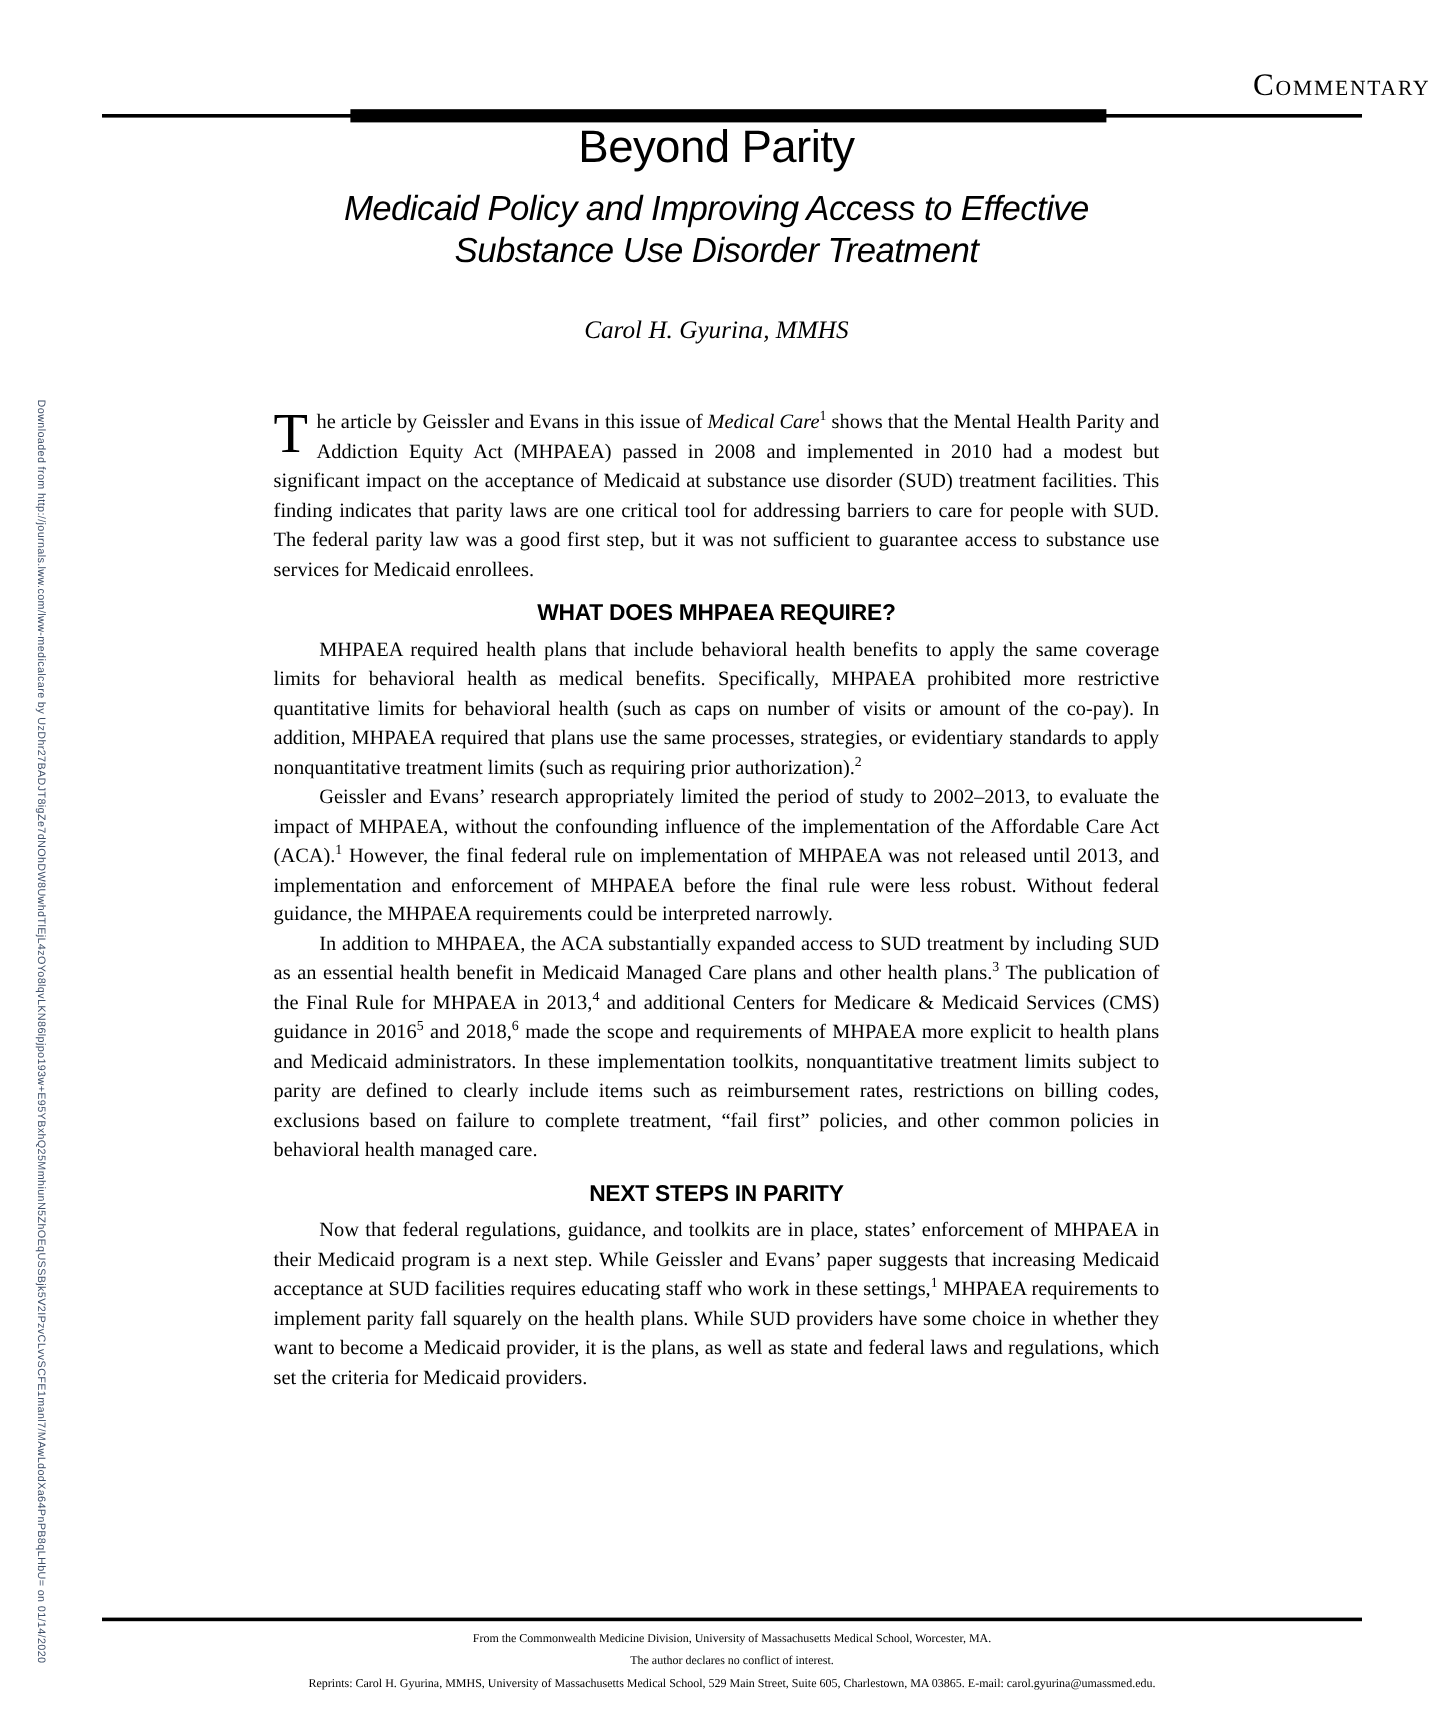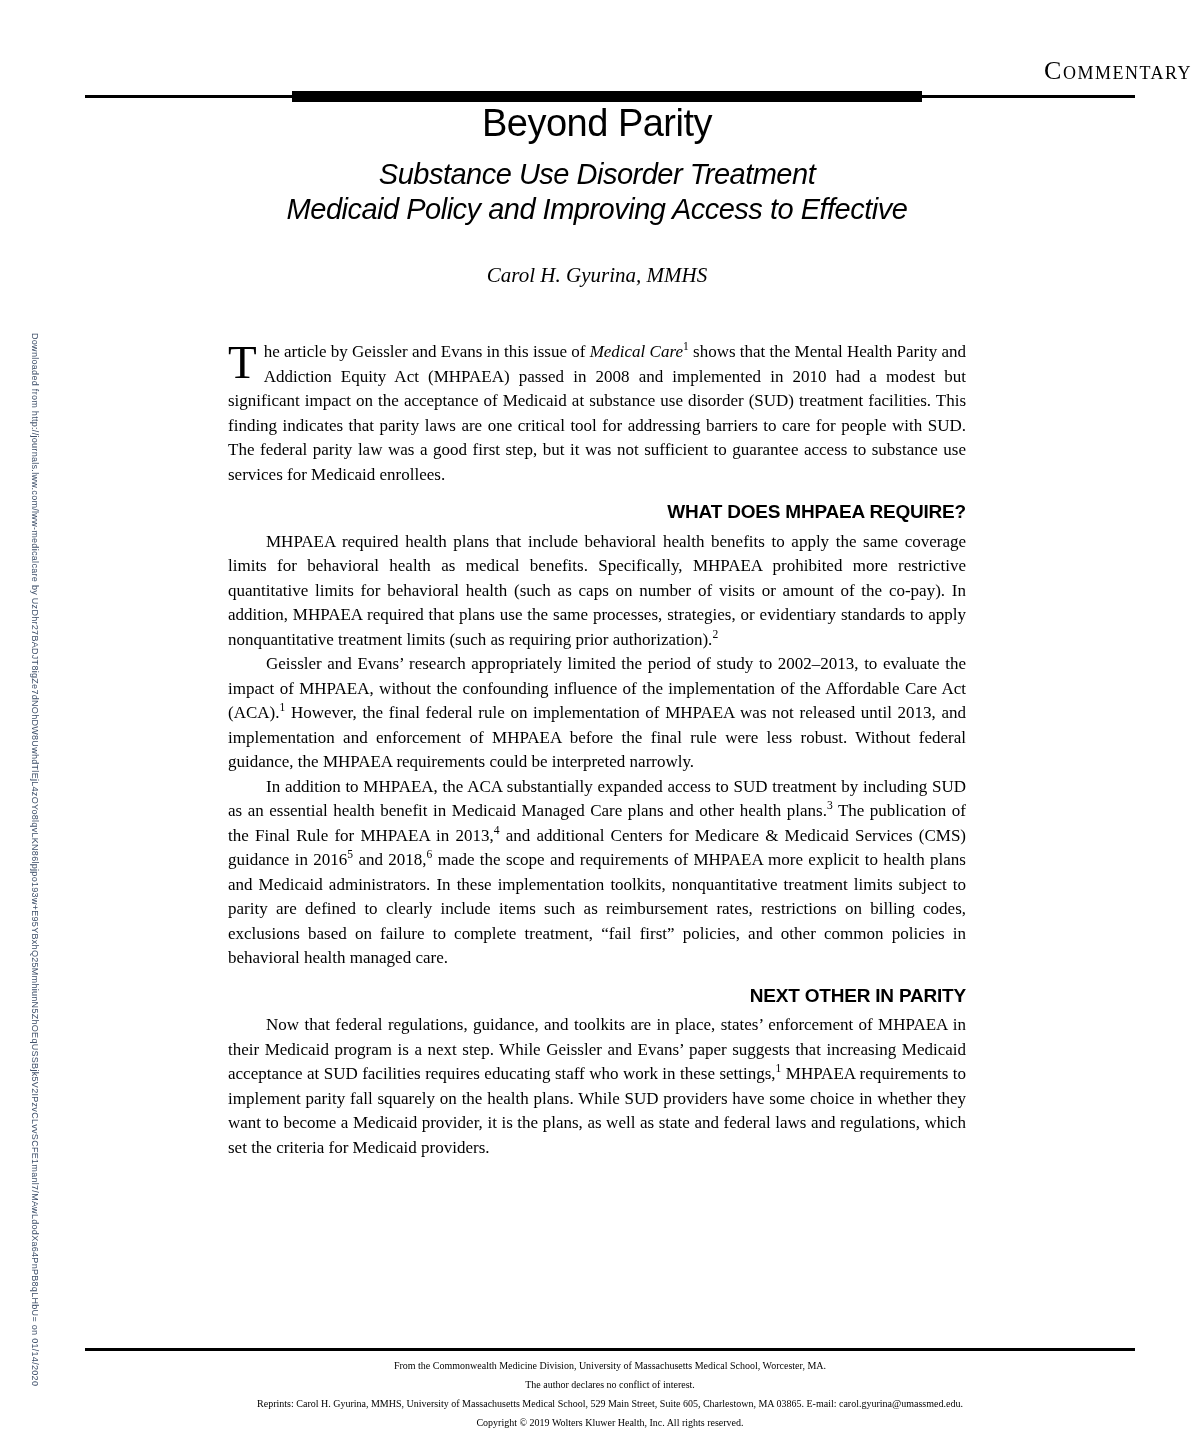--- a/index.html
+++ b/index.html
@@ -84,21 +84,21 @@
   p.body-para { text-indent: 38px; }
   p.body-para.first { text-indent: 0; }
   .dropcap {
     float: left;
     font-size: 47px;
     line-height: 39px;
     padding: 3px 7px 0 0;
   }
   .section-heading {
     margin: 13px 0 5px 0;
-    text-align: right;
+    text-align: center;
     text-indent: 0;
     font-family: "Liberation Sans", sans-serif;
     font-weight: 700;
     font-size: 19px;
     letter-spacing: -0.2px;
   }
   sup { font-size: 68%; line-height: 0; }
   
   .page-footer {
     position: absolute;
@@ -126,40 +126,39 @@
 
   <div class="top-rule">
     <div class="thin"></div>
     <div class="thick"></div>
   </div>
 
   <div class="column">
     <h1 class="article-title">Beyond Parity</h1>
 
     <h2 class="article-subtitle">
+      <div>Medicaid Policy and Improving Access to Effective</div>
       <div>Substance Use Disorder Treatment</div>
-      <div>Medicaid Policy and Improving Access to Effective</div>
     </h2>
 
     <div class="author">Carol H. Gyurina, MMHS</div>
 
     <div class="article-body">
         <p class="body-para first"><span class="dropcap">T</span><span>he article by Geissler and Evans in this issue of </span><em>Medical Care</em><sup>1</sup><span> shows that the Mental Health Parity and Addiction Equity Act (MHPAEA) passed in 2008 and implemented in 2010 had a modest but significant impact on the acceptance of Medicaid at substance use disorder (SUD) treatment facilities. This finding indicates that parity laws are one critical tool for addressing barriers to care for people with SUD. The federal parity law was a good first step, but it was not sufficient to guarantee access to substance use services for Medicaid enrollees.</span></p>
         <h3 class="section-heading">WHAT DOES MHPAEA REQUIRE?</h3>
         <p class="body-para"><span>MHPAEA required health plans that include behavioral health benefits to apply the same coverage limits for behavioral health as medical benefits. Specifically, MHPAEA prohibited more restrictive quantitative limits for behavioral health (such as caps on number of visits or amount of the co-pay). In addition, MHPAEA required that plans use the same processes, strategies, or evidentiary standards to apply nonquantitative treatment limits (such as requiring prior authorization).</span><sup>2</sup></p>
         <p class="body-para"><span>Geissler and Evans’ research appropriately limited the period of study to 2002–2013, to evaluate the impact of MHPAEA, without the confounding influence of the implementation of the Affordable Care Act (ACA).</span><sup>1</sup><span> However, the final federal rule on implementation of MHPAEA was not released until 2013, and implementation and enforcement of MHPAEA before the final rule were less robust. Without federal guidance, the MHPAEA requirements could be interpreted narrowly.</span></p>
         <p class="body-para"><span>In addition to MHPAEA, the ACA substantially expanded access to SUD treatment by including SUD as an essential health benefit in Medicaid Managed Care plans and other health plans.</span><sup>3</sup><span> The publication of the Final Rule for MHPAEA in 2013,</span><sup>4</sup><span> and additional Centers for Medicare &amp; Medicaid Services (CMS) guidance in 2016</span><sup>5</sup><span> and 2018,</span><sup>6</sup><span> made the scope and requirements of MHPAEA more explicit to health plans and Medicaid administrators. In these implementation toolkits, nonquantitative treatment limits subject to parity are defined to clearly include items such as reimbursement rates, restrictions on billing codes, exclusions based on failure to complete treatment, “fail first” policies, and other common policies in behavioral health managed care.</span></p>
-        <h3 class="section-heading">NEXT OTHER IN PARITY</h3>
+        <h3 class="section-heading">NEXT STEPS IN PARITY</h3>
         <p class="body-para"><span>Now that federal regulations, guidance, and toolkits are in place, states’ enforcement of MHPAEA in their Medicaid program is a next step. While Geissler and Evans’ paper suggests that increasing Medicaid acceptance at SUD facilities requires educating staff who work in these settings,</span><sup>1</sup><span> MHPAEA requirements to implement parity fall squarely on the health plans. While SUD providers have some choice in whether they want to become a Medicaid provider, it is the plans, as well as state and federal laws and regulations, which set the criteria for Medicaid providers.</span></p>
       </div>
   </div>
 
   <div class="page-footer">
     <div class="foot-rule"></div>
     <div>
         <div class="footnote">From the Commonwealth Medicine Division, University of Massachusetts Medical School, Worcester, MA.</div>
         <div class="footnote">The author declares no conflict of interest.</div>
         <div class="footnote">Reprints: Carol H. Gyurina, MMHS, University of Massachusetts Medical School, 529 Main Street, Suite 605, Charlestown, MA 03865. E-mail: carol.gyurina@umassmed.edu.</div>
-        <div class="footnote">Copyright © 2019 Wolters Kluwer Health, Inc. All rights reserved.</div>
       </div>
   </div>
 
 </div>
 
 </body></html>

